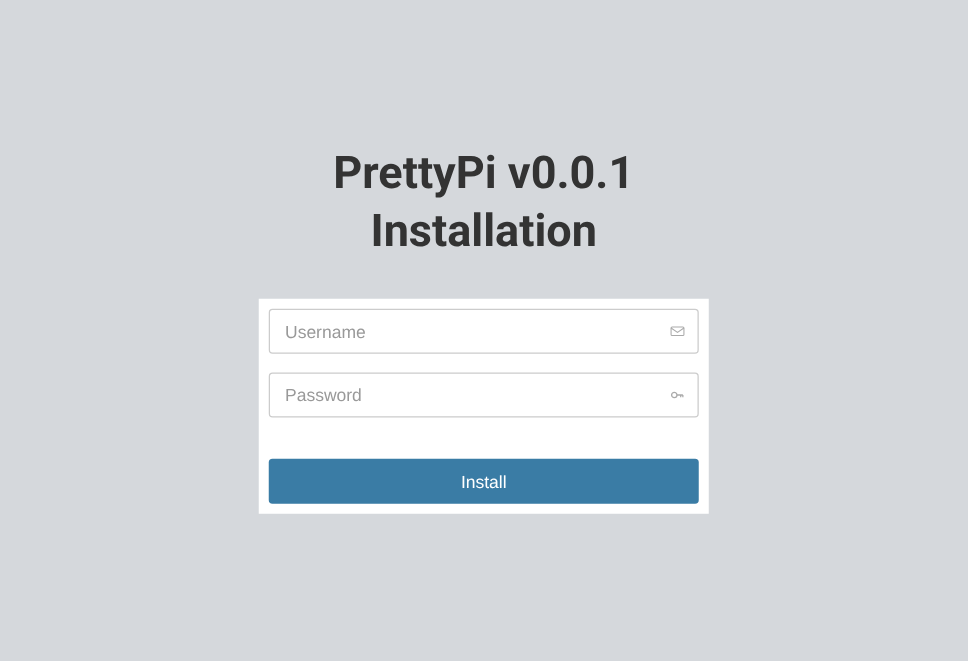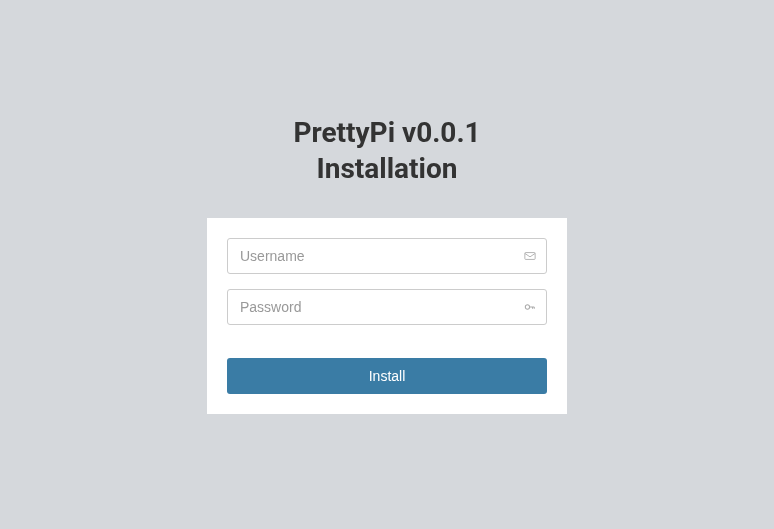--- a/index.html
+++ b/index.html
@@ -11,34 +11,34 @@
       font-family: -apple-system, BlinkMacSystemFont, "Segoe UI", Roboto, "Helvetica Neue", Arial, sans-serif;
       background-color: #d5d8dc;
       width: 774px;
       height: 529px;
       display: flex;
       flex-direction: column;
       align-items: center;
       padding-top: 115px;
     }
     .title {
-      font-size: 28px;
+      font-size: 36px;
       font-weight: 700;
       color: #333333;
       text-align: center;
       line-height: 1.3;
       margin-bottom: 30px;
     }
     .title-line {
       display: block;
     }
     .form-card {
       background-color: #ffffff;
       width: 360px;
-      padding: 20px;
+      padding: 8px;
     }
     .input-group {
       position: relative;
       margin-bottom: 15px;
     }
     .input-group:last-of-type {
       margin-bottom: 15px;
     }
     .input-field {
       width: 100%;

